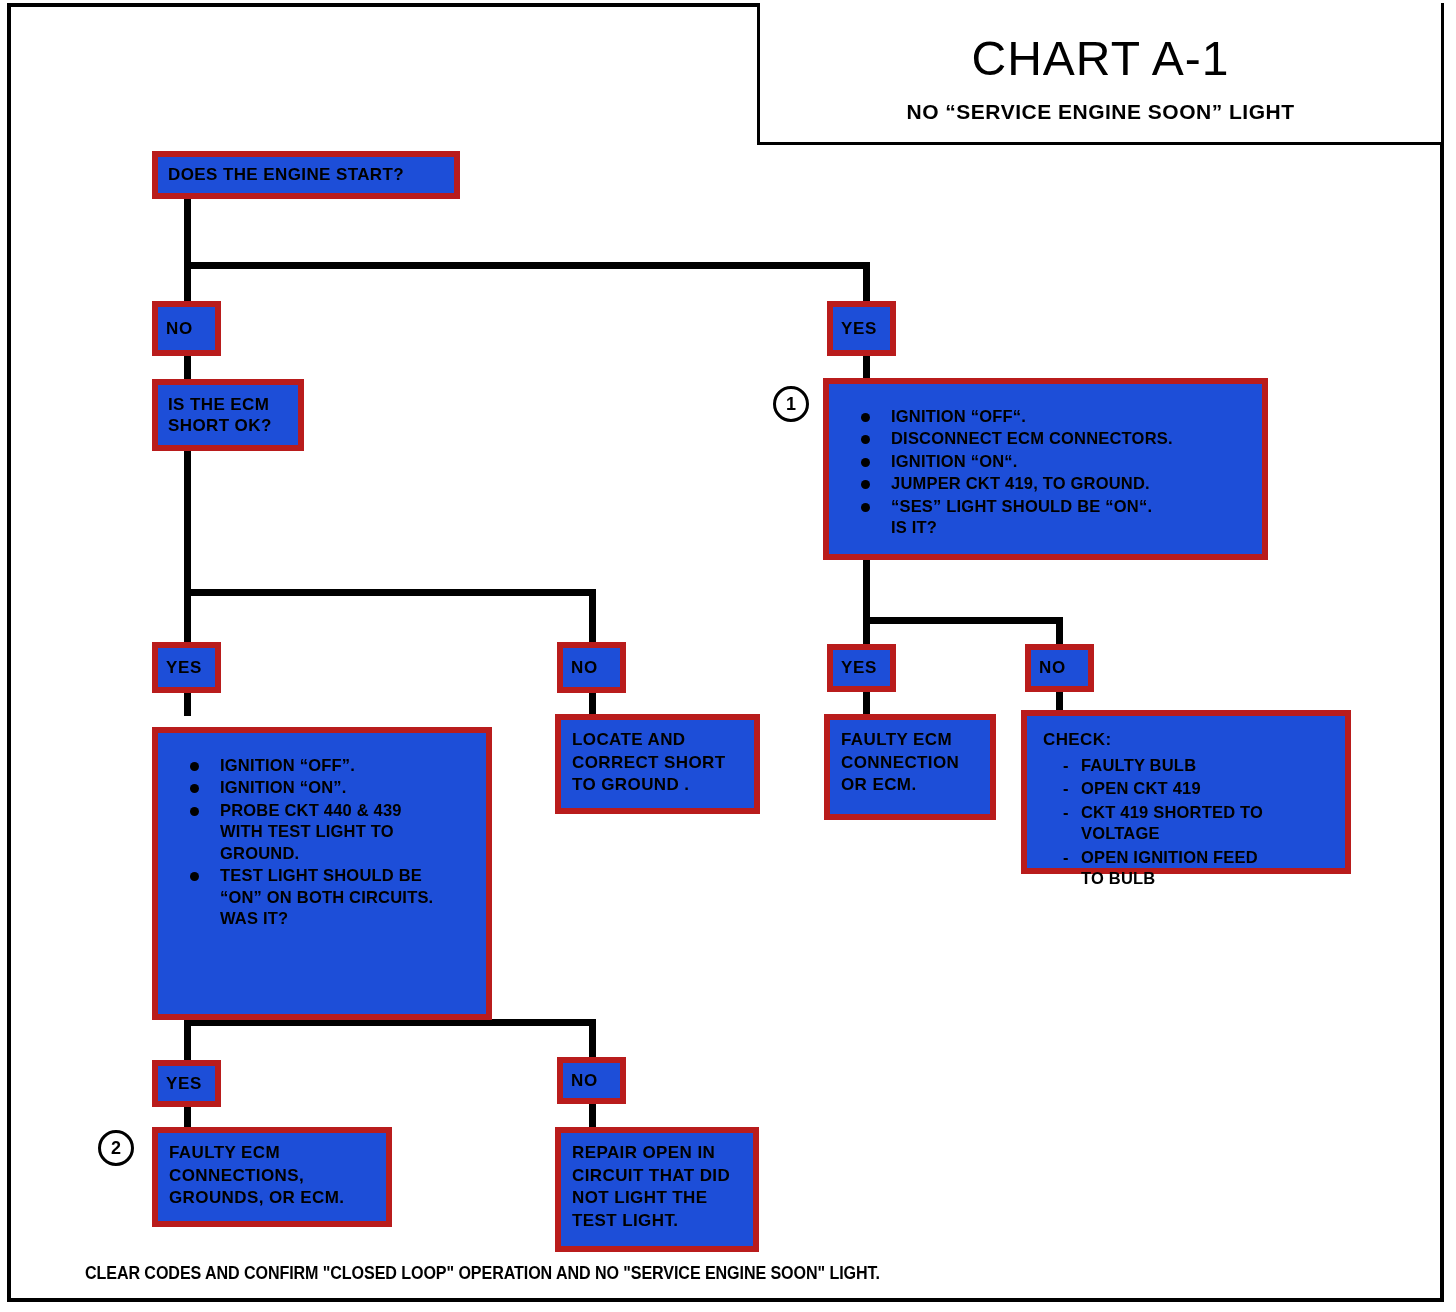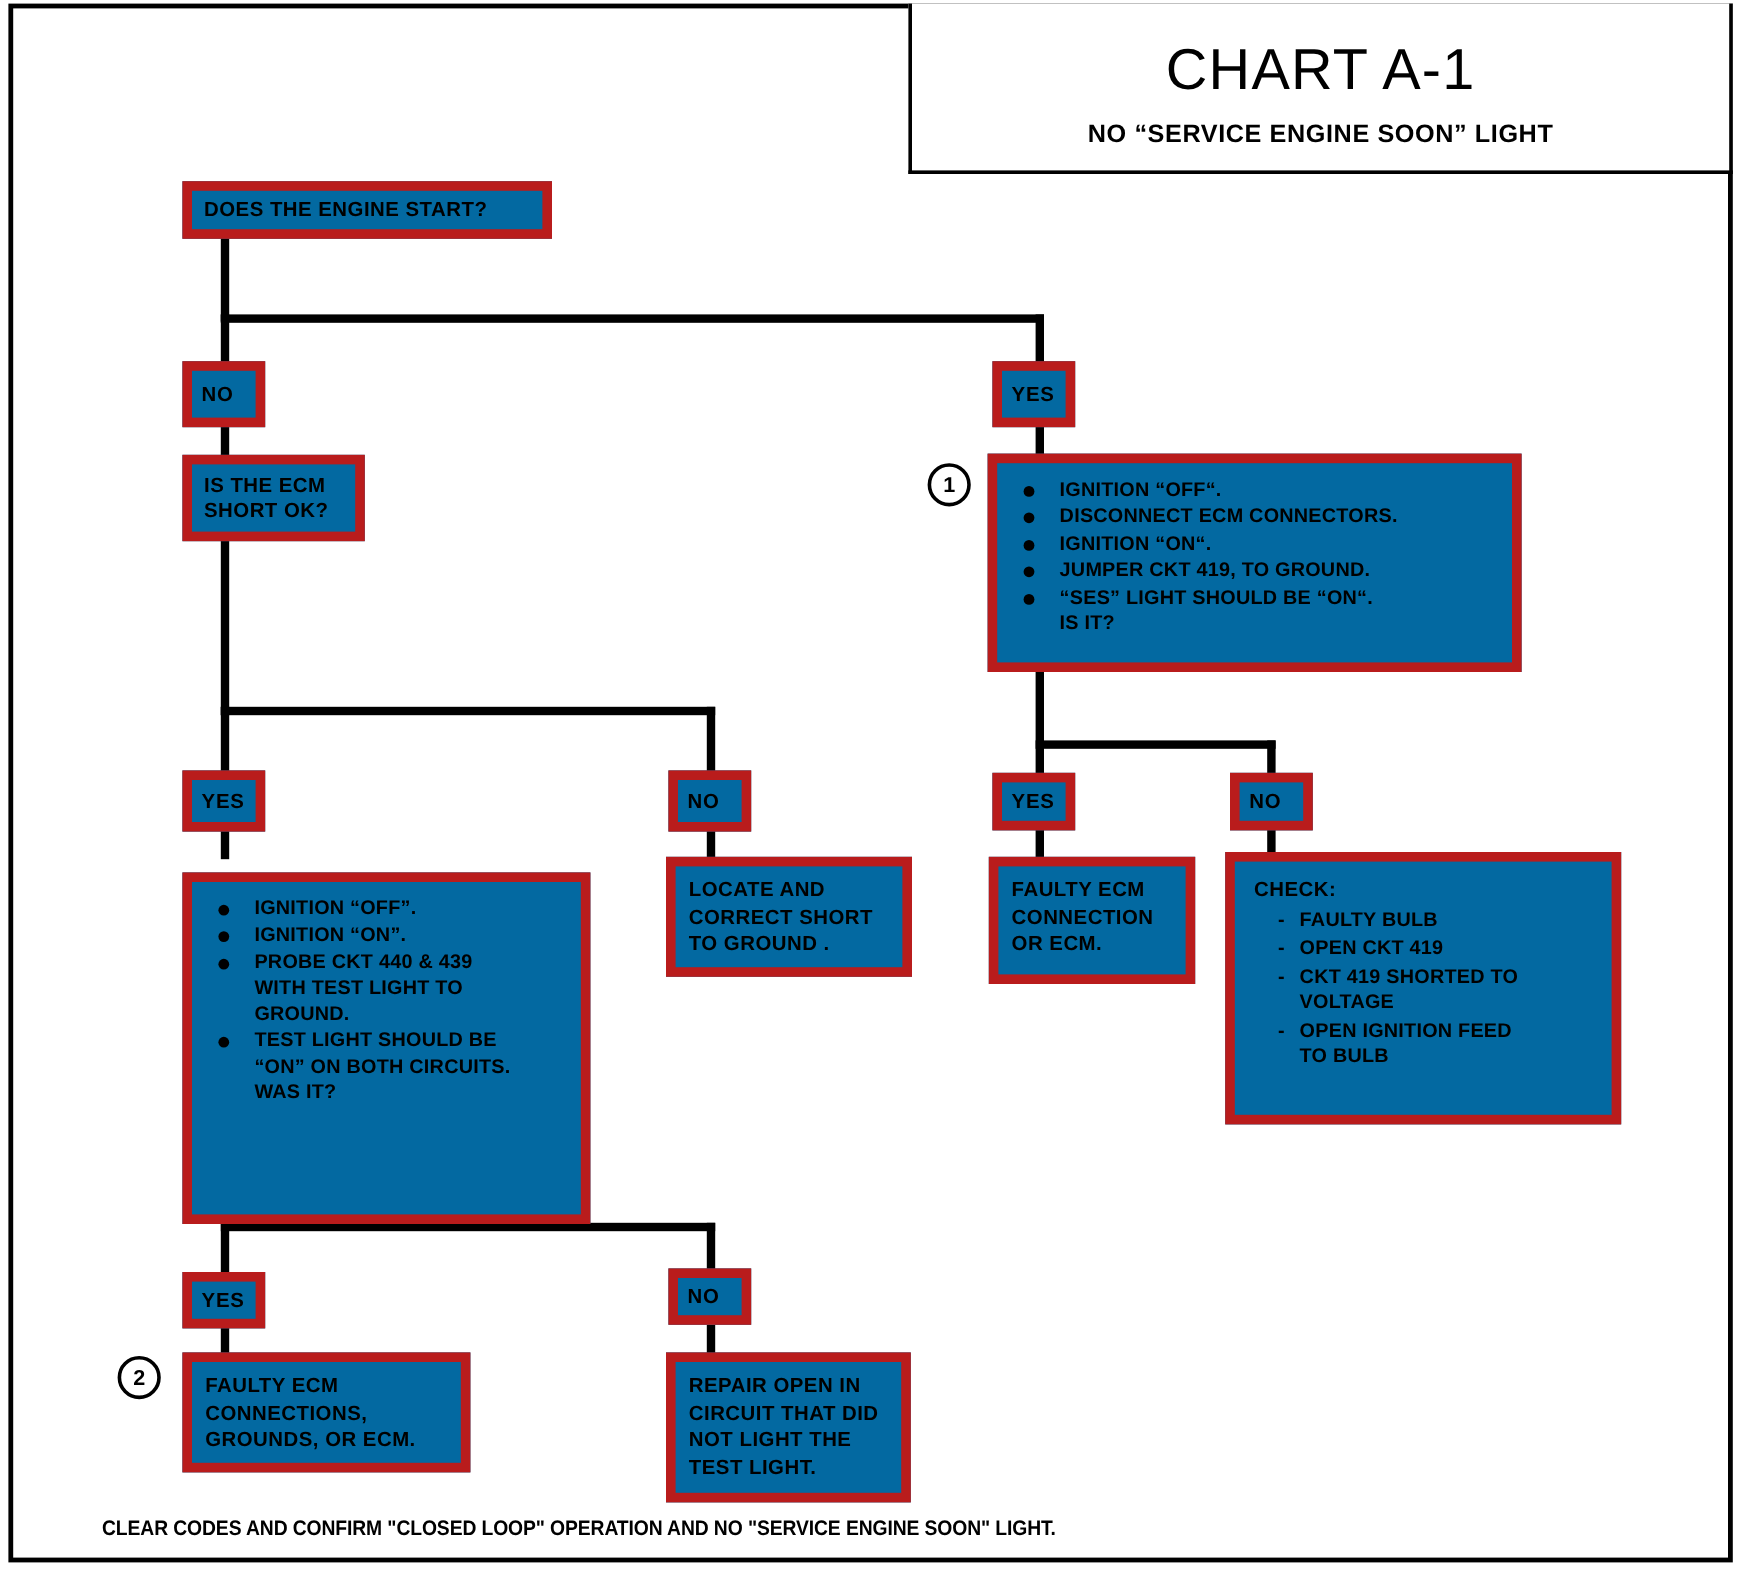--- a/index.html
+++ b/index.html
@@ -22,22 +22,22 @@
     left:7px; top:3px;
     width:1437px; height:1299px;
     border:4px solid #000;
     box-sizing:border-box;
   }
 
   
   .box{
     position:absolute;
     box-sizing:border-box;
-    border:8px solid #b91c1c;
-    background:#0369a1;
+    border:6px solid #b91c1c;
+    background:#1d4ed8;
     z-index:5;
   }
 
   
   .btext{
     font-weight:bold;
     color:#000;
     letter-spacing:0.4px;
     line-height:1.26;
     white-space:pre-line;
@@ -57,21 +57,21 @@
     display:flex;
     align-items:center;
     padding-left:8px;
   }
   .tag .btext{font-size:17px;letter-spacing:0.6px;}
 
   
   .listbox{padding:10px 8px 8px 14px;}
   .listbox ul{
     list-style:none;
-    margin:2px;padding:0;
+    margin:12px;padding:0;
   }
   .listbox li{
     position:relative;
     padding-left:36px;
     font-size:16.5px;
     font-weight:bold;
     line-height:1.30;
     margin-bottom:1px;
     letter-spacing:0.2px;
     white-space:pre-line;
@@ -290,21 +290,21 @@
   <div class="box tag" style="left:1025px;top:644px;width:69px;height:48px;">
     <span class="btext">NO</span>
   </div>
 
   <div class="box stbox" style="left:824px;top:714px;width:172px;height:106px;">
     <span class="btext">FAULTY ECM
 CONNECTION
 OR ECM.</span>
   </div>
 
-  <div class="box checkbox-body" style="left:1021px;top:710px;width:330px;height:227px;">
+  <div class="box checkbox-body" style="left:1021px;top:710px;width:330px;height:164px;">
     <div class="hdr">CHECK:</div>
     <ul>
       <li><span class="dash">-</span><span>FAULTY BULB</span></li>
       <li><span class="dash">-</span><span>OPEN CKT 419</span></li>
       <li><span class="dash">-</span><span>CKT 419 SHORTED TO
 VOLTAGE</span></li>
       <li><span class="dash">-</span><span>OPEN IGNITION FEED
 TO BULB</span></li>
     </ul>
   </div>

